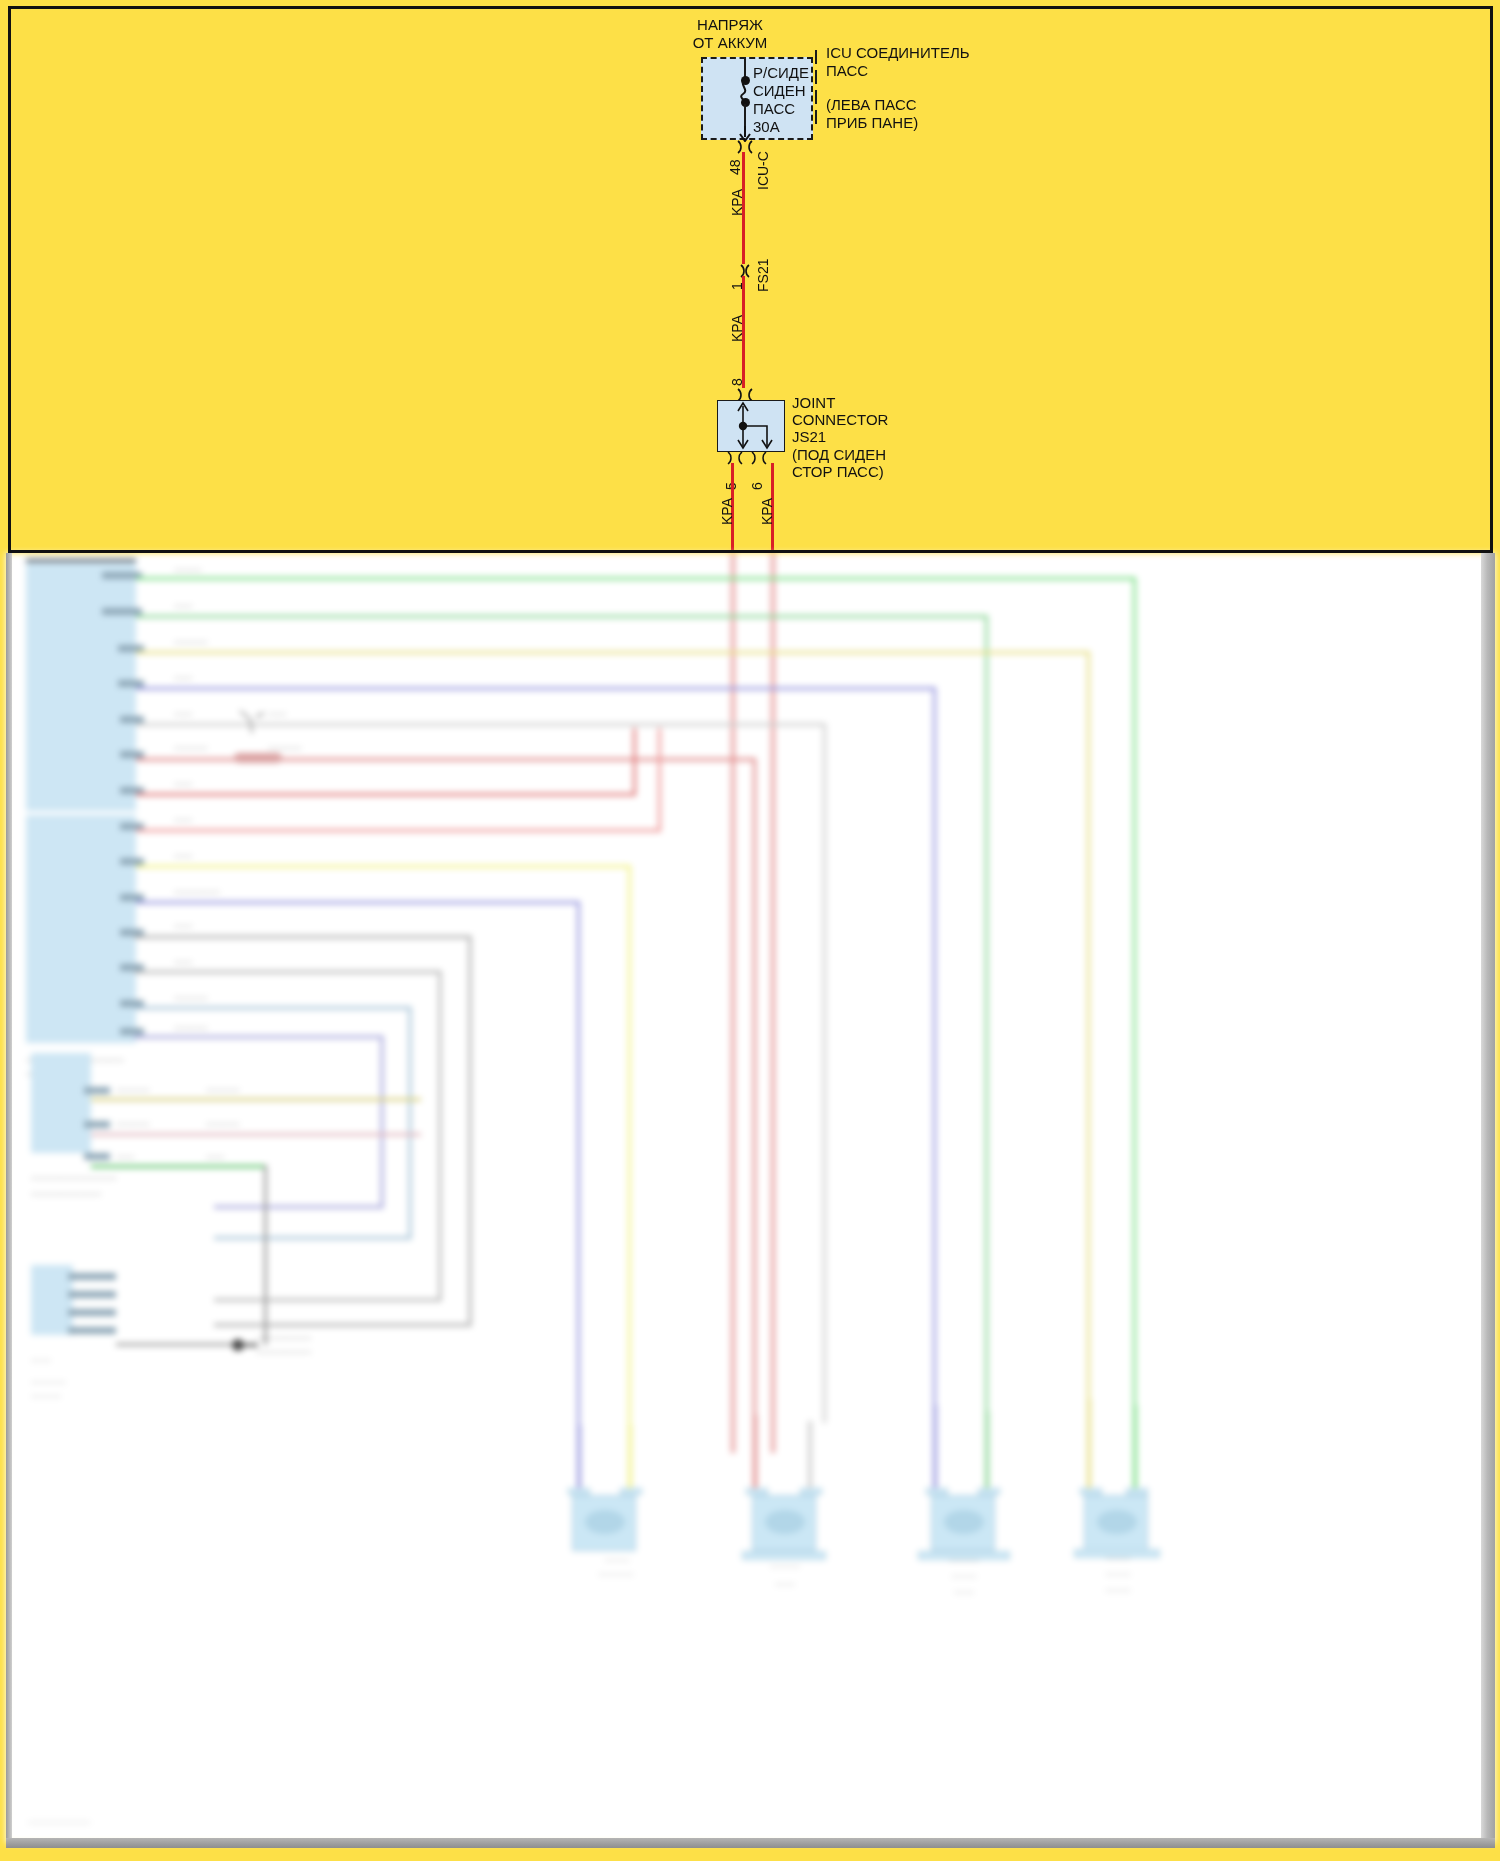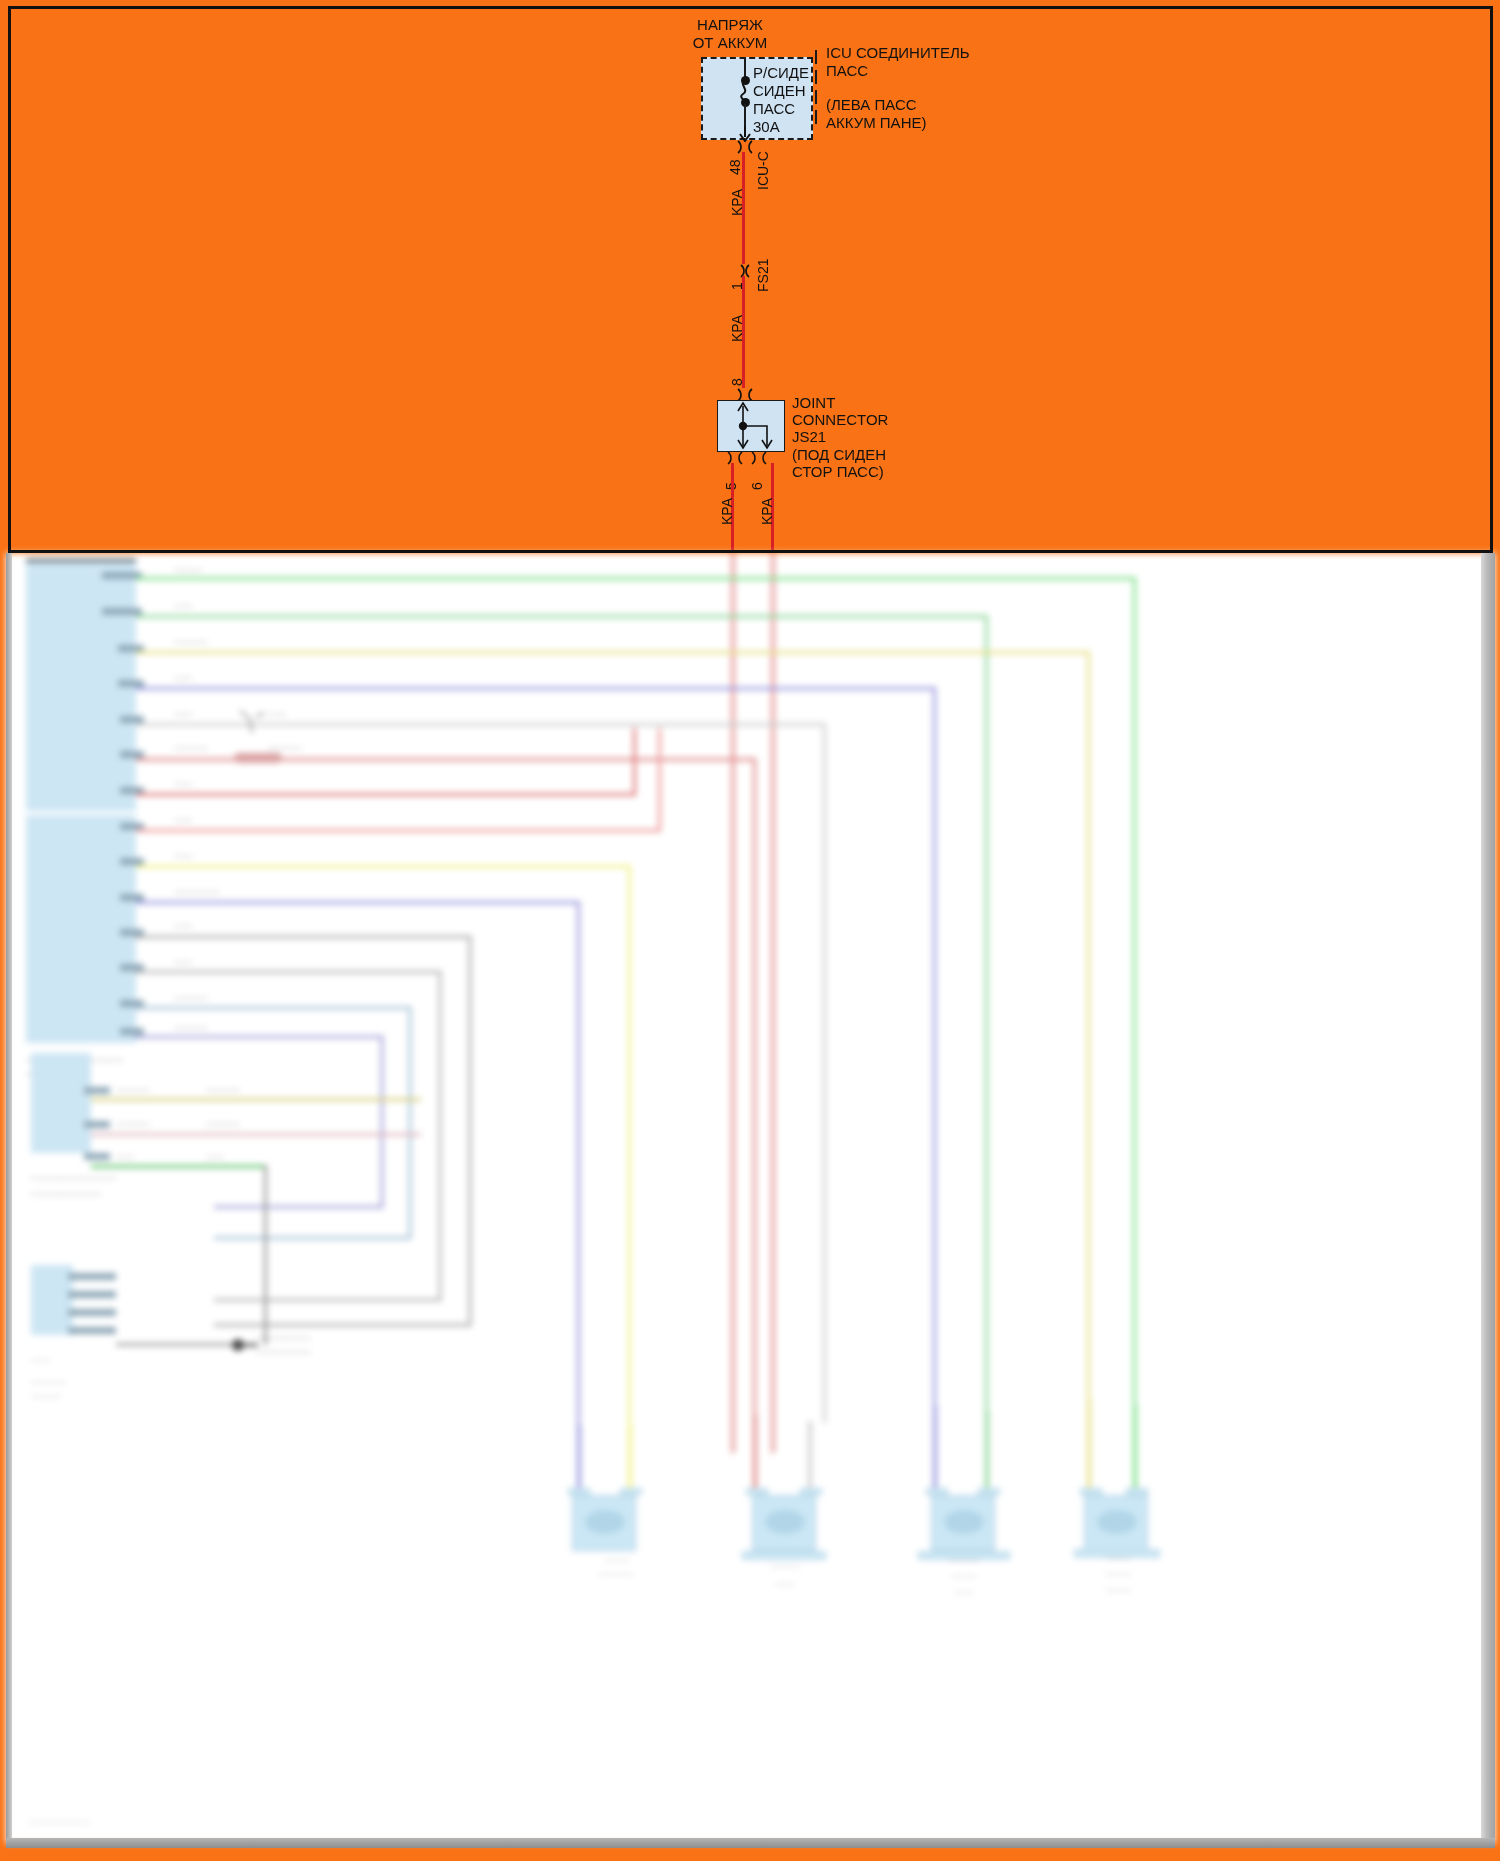--- a/index.html
+++ b/index.html
@@ -3,21 +3,21 @@
 <meta charset="utf-8">
 <title>Wiring Diagram</title>
 <style>
   html,body{margin:0;padding:0;background:#ffffff;}
   body{font-family:"Liberation Sans", sans-serif;}
 
   #page{
     position:relative;
     width:1500px;
     height:1861px;
-    background:#f97316;
+    background:#fde047;
     overflow:hidden;
     text-decoration:underline;
   }
 
   
   .frame-left{position:absolute;left:8px;top:6px;width:3px;height:546px;background:#111;}
   .frame-top{position:absolute;left:8px;top:6px;width:1485px;height:3px;background:#111;}
   .frame-right{position:absolute;left:1490px;top:6px;width:3px;height:550px;background:#111;}
   .frame-mid{position:absolute;left:8px;top:550px;width:1485px;height:3px;background:#111;}
 
@@ -97,21 +97,21 @@
     <div class="lbl" style="left:753px;top:118px;">30A</div>
 
     <div class="wire-blk" style="left:815px;top:50px;width:2px;height:14px;"></div>
     <div class="wire-blk" style="left:815px;top:70px;width:2px;height:14px;"></div>
     <div class="wire-blk" style="left:815px;top:90px;width:2px;height:14px;"></div>
     <div class="wire-blk" style="left:815px;top:110px;width:2px;height:14px;"></div>
 
     <div class="lbl" style="left:826px;top:44px;">ICU СОЕДИНИТЕЛЬ</div>
     <div class="lbl" style="left:826px;top:62px;">ПАСС</div>
     <div class="lbl" style="left:826px;top:96px;">(ЛЕВА ПАСС</div>
-    <div class="lbl" style="left:826px;top:114px;">АККУМ ПАНЕ)</div>
+    <div class="lbl" style="left:826px;top:114px;">ПРИБ ПАНЕ)</div>
 
     <svg style="position:absolute;left:736px;top:140px;width:18px;height:14px;" viewBox="0 0 18 14">
       <path d="M2 1 C 6 4, 6 10, 2 13" stroke="#111" stroke-width="1.6" fill="none"></path>
       <path d="M16 1 C 12 4, 12 10, 16 13" stroke="#111" stroke-width="1.6" fill="none"></path>
     </svg>
     <div class="lbl-v" style="left:728px;top:175px;font-size:14px;">48</div>
     <div class="lbl-v" style="left:756px;top:190px;font-size:14px;">ICU-C</div>
 
     <div class="wire-red" style="left:742px;top:152px;width:3px;height:112px;"></div>
     <div class="lbl-v" style="left:730px;top:216px;">KPA</div>

